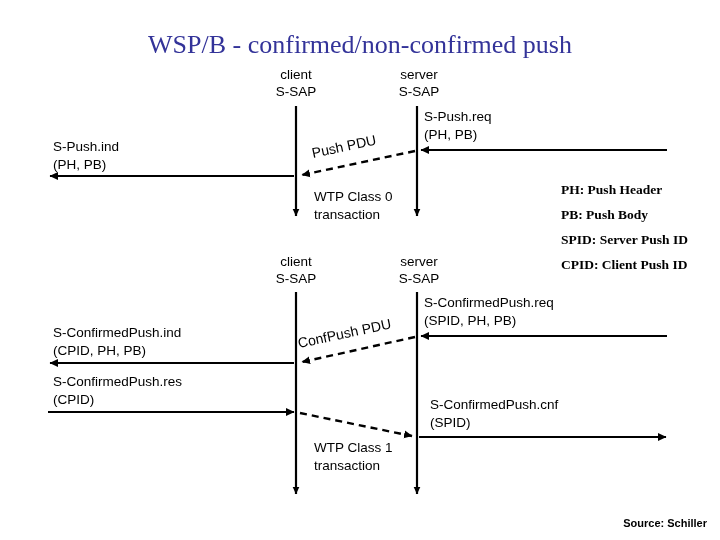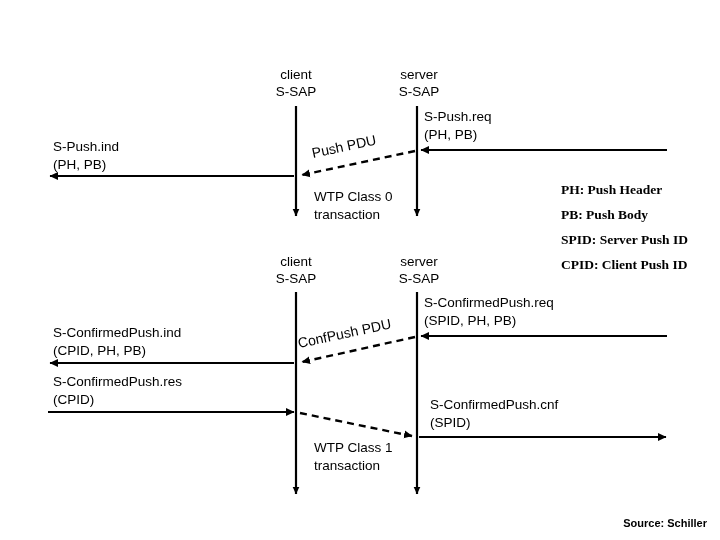--- a/index.html
+++ b/index.html
@@ -81,20 +81,21 @@
     stroke-width: 2.4;
     stroke-dasharray: 7 5;
     fill: none;
   }
 </style>
 </head>
 <body>
 
 <div id="slide">
 
+  <div class="slide-title">WSP/B - confirmed/non-confirmed push</div>
 
   <svg class="diagram" viewBox="0 0 720 540">
     <defs>
       <marker id="arrowEnd" markerWidth="9" markerHeight="9" refX="8" refY="4.5" orient="auto" markerUnits="userSpaceOnUse">
         <path d="M0,0.6 L8.5,4.5 L0,8.4 z" fill="#000000"></path>
       </marker>
       <marker id="arrowEndSm" markerWidth="8" markerHeight="8" refX="7.2" refY="4" orient="auto" markerUnits="userSpaceOnUse">
         <path d="M0,0.6 L7.4,4 L0,7.4 z" fill="#000000"></path>
       </marker>
     </defs>

